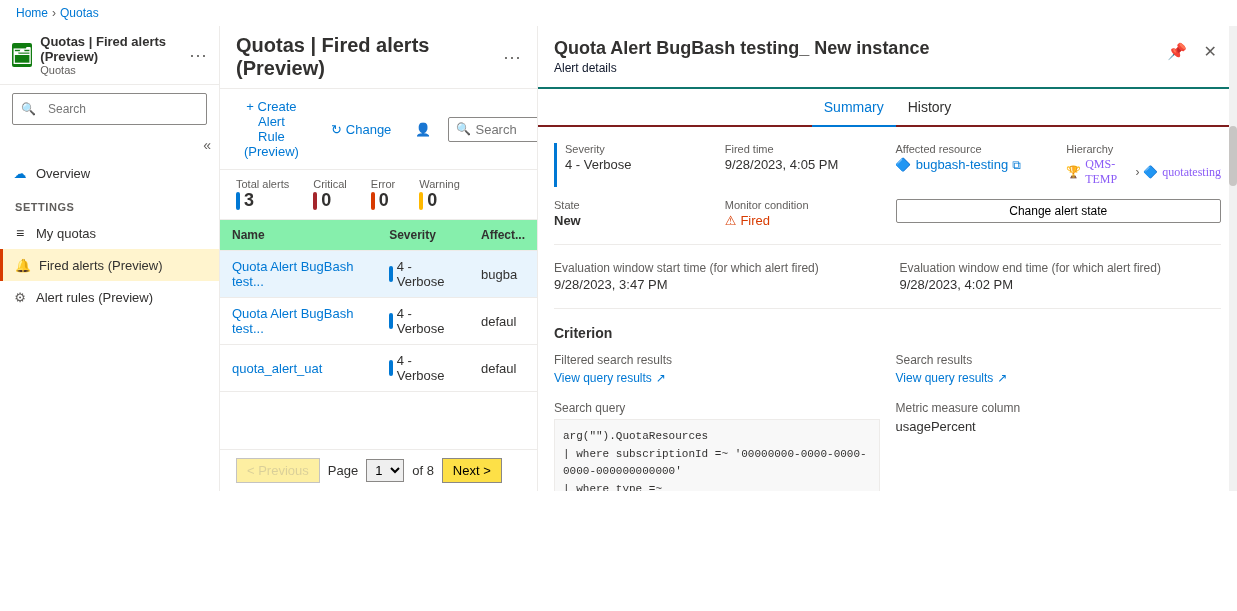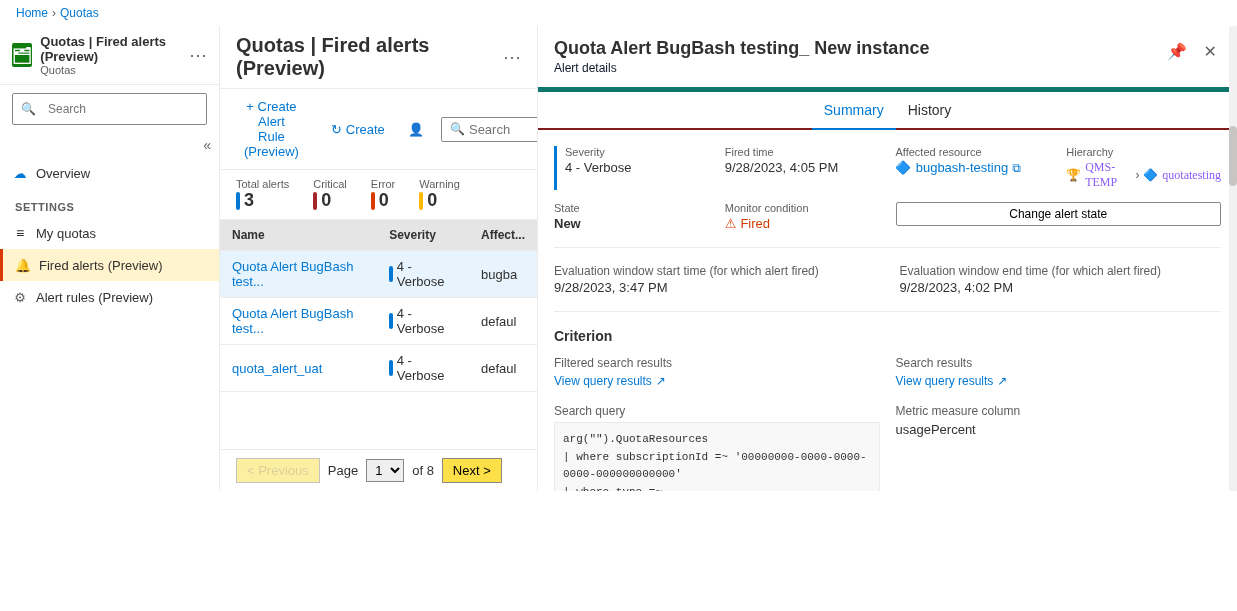--- a/index.html
+++ b/index.html
@@ -56,38 +56,38 @@
     .stat-value { font-size: 18px; font-weight: 600; display: flex; align-items: center; gap: 4px; }
     .stat-indicator { width: 4px; height: 18px; border-radius: 2px; }
     .stat-indicator.total { background: #0078d4; }
     .stat-indicator.critical { background: #a4262c; }
     .stat-indicator.error { background: #d83b01; }
     .stat-indicator.warning { background: #ffb900; }
     
     
     .table-container { flex: 1; overflow-y: auto; }
     table { width: 100%; border-collapse: collapse; }
-    thead th { padding: 8px 12px; text-align: left; font-size: 12px; font-weight: 600; color: #323130; border-bottom: 1px solid #edebe9; background: #e5e5e5; }
+    thead th { padding: 8px 12px; text-align: left; font-size: 12px; font-weight: 600; color: #323130; border-bottom: 1px solid #edebe9; background: #86efac; }
     tbody tr { border-bottom: 1px solid #edebe9; cursor: pointer; }
     tbody tr.selected { background: #e8f4fd; }
     tbody td { padding: 8px 12px; font-size: 13px; }
     .severity-badge { display: flex; align-items: center; gap: 4px; }
     .severity-bar { width: 4px; height: 16px; border-radius: 2px; background: #0078d4; }
     .link-text { color: #8b5cf6; cursor: pointer; font-family: Liberation Serif, serif; }
     
     
     .pagination { display: flex; align-items: center; padding: 8px 16px; gap: 8px; border-top: 1px solid #edebe9; font-size: 13px; }
     .page-btn { padding: 4px 10px; border: 1px solid #8a8886; background: #fde047; cursor: pointer; font-size: 13px; }
     .page-btn:disabled { opacity: 0.5; cursor: default; }
     .page-select { border: 1px solid #8a8886; padding: 2px 4px; font-size: 13px; }
     
     
     .detail-panel { width: 700px; min-width: 700px; border-left: 1px solid #edebe9; display: flex; flex-direction: column; overflow-y: auto; position: relative; }
     
-    .detail-header { padding: 12px 16px; border-bottom: 5px solid #0f766e; display: flex; align-items: flex-start; justify-content: space-between; }
+    .detail-header { padding: 12px 16px; border-bottom: 2px solid #0f766e; display: flex; align-items: flex-start; justify-content: space-between; }
     .detail-title { font-size: 18px; font-weight: 600; flex: 1; padding-right: 16px; }
     .detail-subtitle { font-size: 12px; color: #0f172a; margin-top: 2px; }
     .detail-header-actions { display: flex; gap: 8px; align-items: center; }
     .icon-btn { cursor: pointer; color: #605e5c; font-size: 16px; background: none; border: none; padding: 4px; }
     
     
     .detail-tabs { display: flex; border-bottom: 2px solid #7f1d1d; padding: 0 16px; justify-content: center; }
     .detail-tab { padding: 10px 12px; cursor: pointer; font-size: 14px; border-bottom: 2px solid transparent; margin-bottom: -2px; }
     .detail-tab.active { color: #0078d4; border-bottom-color: #0078d4; font-weight: 500; }
     
@@ -198,21 +198,21 @@
       <div class="page-header">
         <div class="page-title">Quotas | Fired alerts (Preview)</div>
         <span class="page-header-more">···</span>
       </div>
 
       <div class="toolbar">
         <button class="toolbar-btn">+ Create Alert Rule (Preview)</button>
         <div class="toolbar-divider"></div>
         <button class="toolbar-btn">
           <span>↻</span>
-          <span>Create</span>
+          <span>Change</span>
         </button>
         <button class="toolbar-btn">
           <span>👤</span>
         </button>
         <div class="toolbar-search">
           <span style="color:#605e5c;font-size:12px;">🔍</span>
           <input type="text" placeholder="Search" style="">
         </div>
 
       </div>

